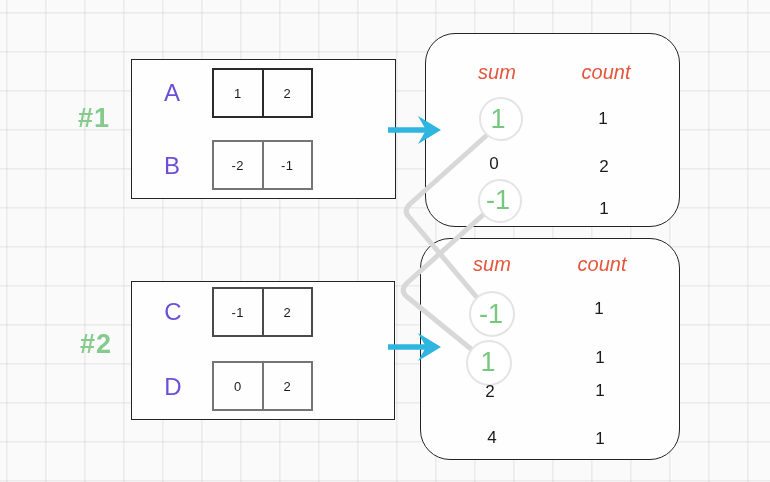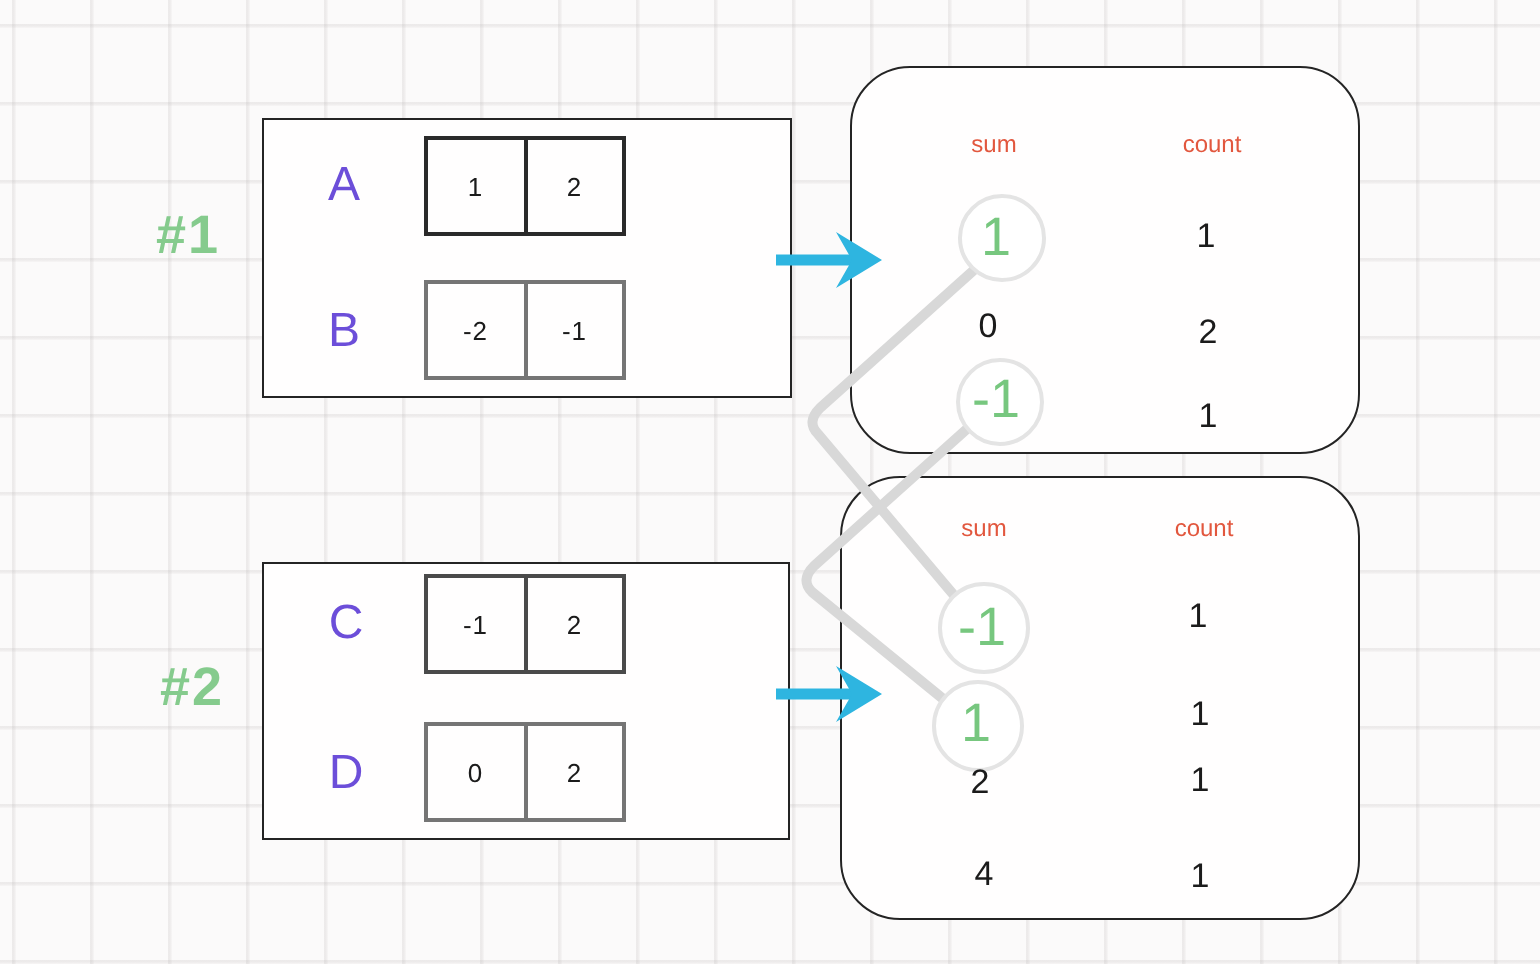--- a/index.html
+++ b/index.html
@@ -36,21 +36,21 @@
   .connector{fill:none;stroke:#d8d8d8;stroke-width:5;stroke-linecap:round;stroke-linejoin:round;}
   .hl{fill:#ffffff;stroke:#e4e4e4;stroke-width:2;}
   .arrow-line{stroke:#2eb5e0;stroke-width:5.5;stroke-linecap:butt;}
   .arrow-head{fill:#2eb5e0;}
   .txt{
     position:absolute;z-index:3;transform:translate(-50%,-50%);
     white-space:nowrap;line-height:1;
   }
   .hash{color:#85cb8d;font-size:27px;font-weight:700;letter-spacing:1px;}
   .purple{color:#6c4ed9;font-size:24px;font-weight:400;}
-  .header{color:#e2573e;font-size:12px;}
+  .header{color:#e2573e;font-size:20px;font-style:italic;}
   .sum-green{color:#77c77f;font-size:27px;}
   .num{color:#1b1b1b;font-size:17px;}
 </style>
 </head>
 <body>
 
 <div class="canvas">
 
   <div class="box" style="left:131px;top:59px;width:265px;height:140px;"></div>
   <div class="box" style="left:131px;top:281px;width:264px;height:139px;"></div>

